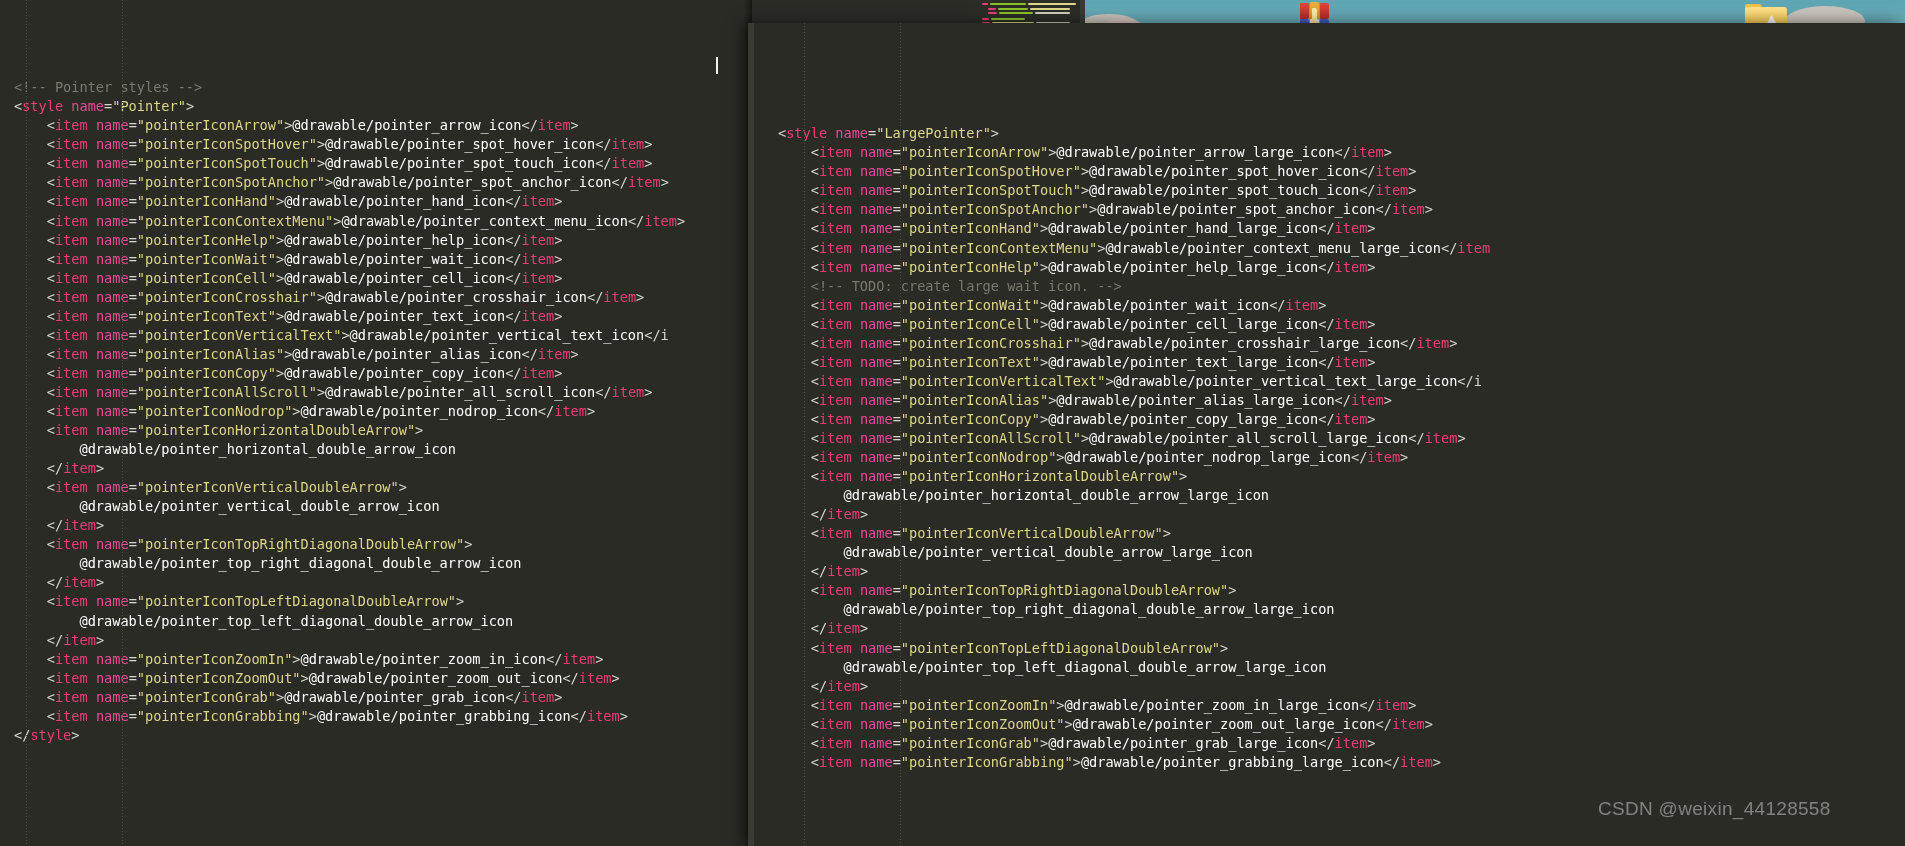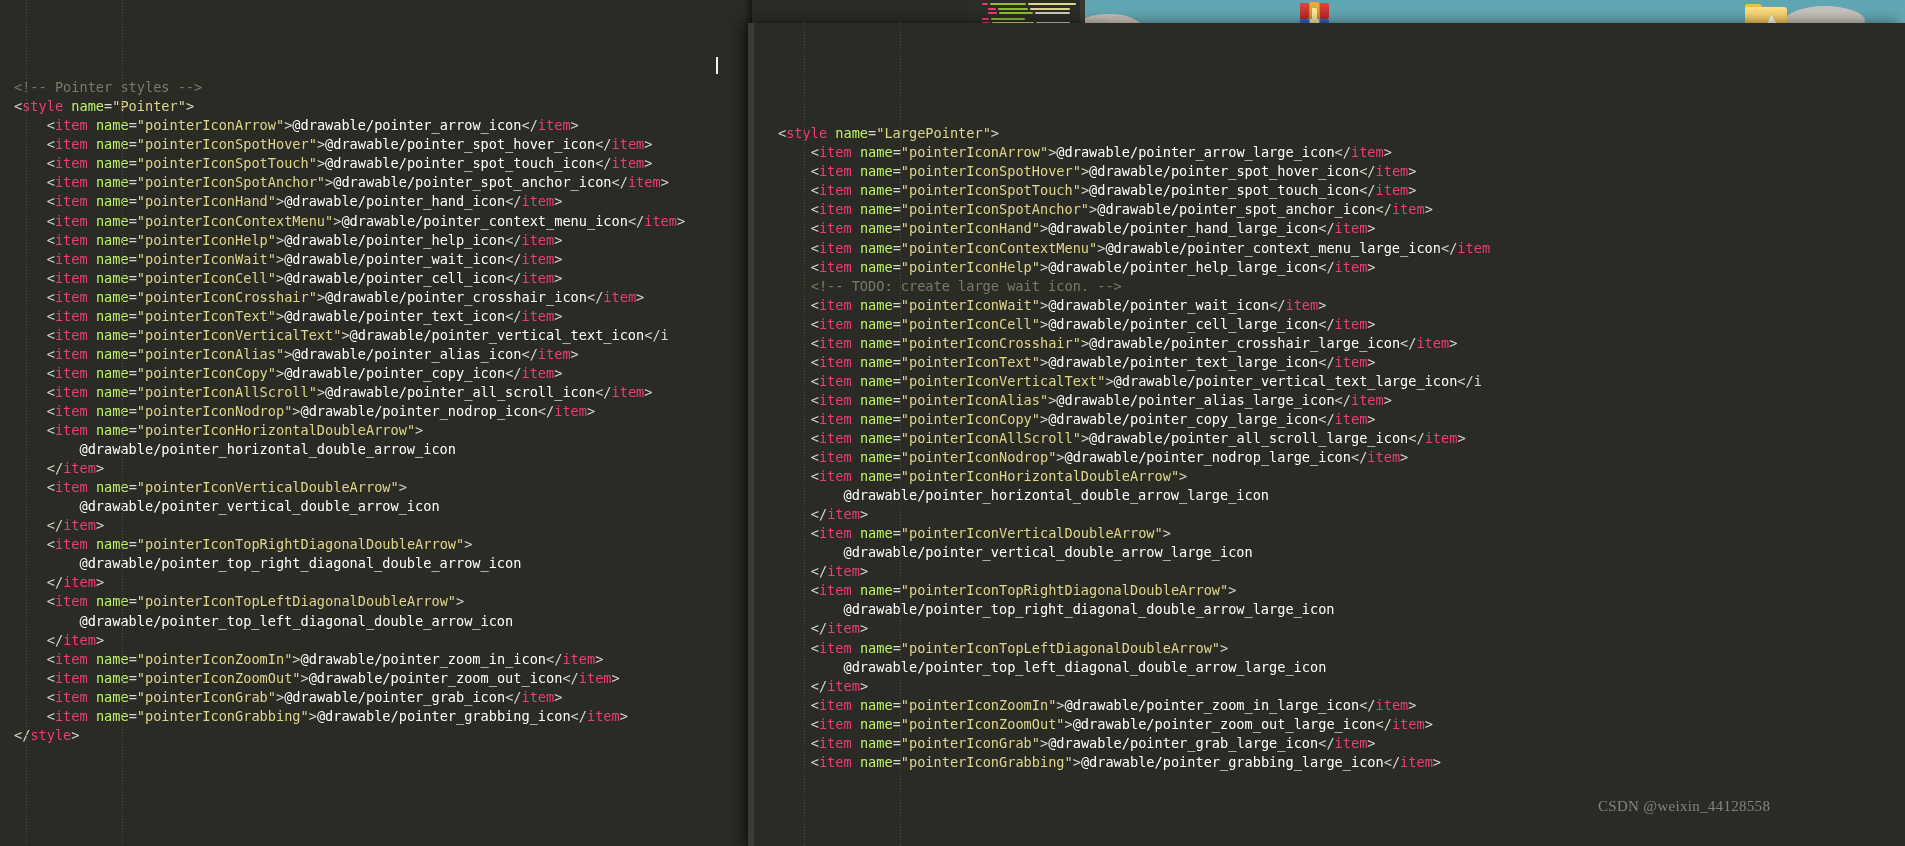--- a/index.html
+++ b/index.html
@@ -35,21 +35,21 @@
                 letter-spacing:0px; }
   .code-line { height:19.05px; white-space:pre; }
 
   
   .guide { position:absolute; width:1px; top:0; bottom:0;
            background:repeating-linear-gradient(180deg,#4b4b44 0 1px,transparent 1px 3px); }
 
   
   .t-punc   { color:#d8d8d0; }
   .t-tag    { color:#ef3b7a; }
-  .t-attr   { color:#bef264;margin-top:40px; }
+  .t-attr   { color:#ec4899;margin-top:40px; }
   .t-eq     { color:#d8d8d0; }
   .t-val    { color:#ded68a; }
   .t-text   { color:#ffffff; }
   .t-comment{ color:#7a7a6e; }
 
   
   #left-window { left:0; top:0; width:752px; height:846px; padding-left:14px; padding-top:2px; }
   #left-window .guide1 { left:26px; }
   #left-window .guide2 { left:122px; }
   #left-caret { position:absolute; left:716px; top:57px; width:1.5px; height:17px;
@@ -63,22 +63,22 @@
   #right-window { left:748px; top:23px; width:1157px; height:823px;
                   padding-left:30px; padding-top:6px;
                   box-shadow:-6px 0 14px rgba(0,0,0,.55); }
   #right-window .gutterbar { position:absolute; left:0; top:0; width:6px; height:823px;
                              background:#3b3b34; }
   #right-window .guide1 { left:56px; }
   #right-window .guide2 { left:152px; }
 
   
   #watermark { position:absolute; left:1598px; top:798px;
-               font-family:Liberation Serif, serif;
-               font-size:15px; color:rgba(200,200,200,.55); white-space:nowrap;
+               font-family:Liberation Sans, sans-serif;
+               font-size:19px; color:rgba(200,200,200,.55); white-space:nowrap;
                letter-spacing:.3px; }
 </style>
 </head>
 <body>
 
 <div id="top-strip">
   <div class="ts-dark" style="left:0;width:968px;"></div>
   <div class="ts-gut"></div>
   <div class="ts-editor">
     <div class="mini" style="left:14px;top:3px;width:6px;background:#ef3b7a;"></div>

